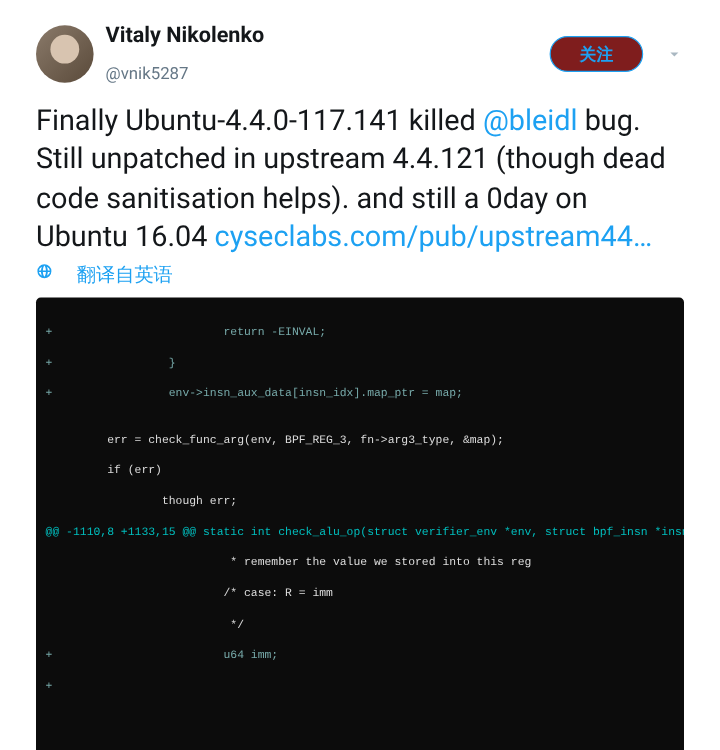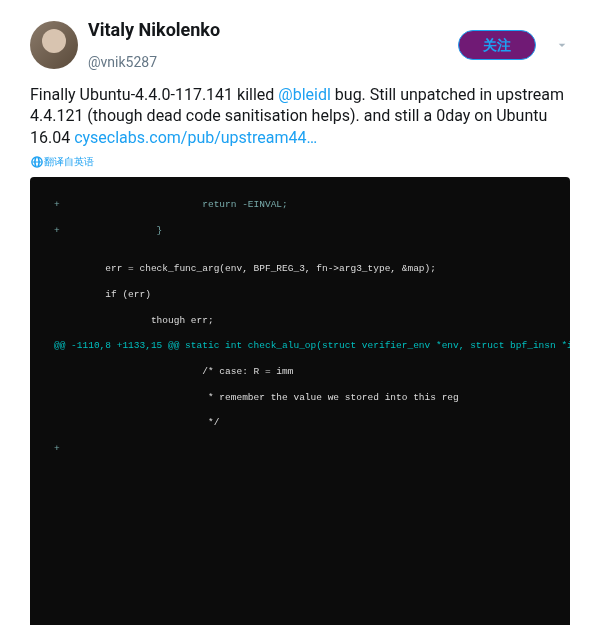--- a/index.html
+++ b/index.html
@@ -3,28 +3,28 @@
 <meta charset="utf-8">
 <style>
   html,body{margin:0;padding:0;background:#fff;font-family:-apple-system,BlinkMacSystemFont,"Segoe UI",Roboto,Helvetica,Arial,sans-serif;color:#14171a;width:600px}
   .tweet{padding:20px 30px 10px 30px}
   .header{display:flex;align-items:center;position:relative}
   .avatar{width:48px;height:48px;border-radius:50%;background:linear-gradient(135deg,#8a7a6a,#5a4a3a);margin-right:10px;flex:0 0 48px;overflow:hidden;position:relative}
   .avatar::after{content:"";position:absolute;left:12px;top:8px;width:24px;height:24px;border-radius:50%;background:#d8c4b0}
   .names{flex:1}
   .display-name{font-weight:700;font-size:18px;color:#14171a;line-height:1.1}
   .handle{font-size:14px;color:#657786;margin-top:14px}
-  .follow-btn{border:1px solid #1da1f2;color:#1da1f2;background:#701a75;border-radius:999px;padding:5px 24px;font-size:14px;font-weight:700;cursor:pointer;height:30px;line-height:18px}
+  .follow-btn{border:1px solid #1da1f2;color:#1da1f2;background:#7f1d1d;border-radius:999px;padding:5px 24px;font-size:14px;font-weight:700;cursor:pointer;height:30px;line-height:18px}
   .dropdown-icn{margin-left:18px;color:#aab8c2;width:16px;height:16px}
-  .content-text{font-size:16px;line-height:1.35;margin:14px 0 2px 0;font-weight:400;word-break:break-word}
+  .content-text{font-size:24px;line-height:1.35;margin:14px 0 2px 0;font-weight:400;word-break:break-word}
   .content-text a{color:#1da1f2;text-decoration:none}
-  .translate-row{display:flex;align-items:center;gap:0;color:#1da1f2;font-size:10px;margin:6px 0 8px 0;cursor:pointer}
+  .translate-row{display:flex;gap:20px;color:#1da1f2;font-size:16px;margin:6px 0 8px 0;cursor:pointer}
   .translate-row svg{width:14px;height:14px;fill:#1da1f2}
   .card-img{width:100%;background:#0c0c0c;border-radius:4px;overflow:hidden;font-family:"Courier New",monospace;font-size:9.5px;color:#ddd;padding:10px 0 14px 0;line-height:1.35;white-space:pre}
-  .card-img .ln{padding-left:24px}
+  .card-img .ln{padding-left:8px}
   .g{color:#7aa}.c{color:#00bfbf}
 </style>
 </head>
 <body>
 
 <div class="tweet">
 
   <div class="header">
     <div class="avatar"></div>
     <div class="names">
@@ -44,28 +44,30 @@
   <div class="translate-row">
     <svg viewBox="0 0 24 24">
         <path d="M12 2a10 10 0 100 20 10 10 0 000-20zm7.9 9h-3a16 16 0 00-1.3-5.5A8 8 0 0119.9 11zM12 4c.9 1.2 2 3.6 2.2 7H9.8C10 7.6 11.1 5.2 12 4zM8.4 5.5A16 16 0 007.1 11h-3a8 8 0 014.3-5.5zM4.1 13h3a16 16 0 001.3 5.5A8 8 0 014.1 13zM12 20c-.9-1.2-2-3.6-2.2-7h4.4c-.2 3.4-1.3 5.8-2.2 7zm3.6-1.5A16 16 0 0016.9 13h3a8 8 0 01-4.3 5.5z"></path>
       </svg>
     <span>翻译自英语</span>
   </div>
 
   <div class="card-img">
 <div class="ln g">+                         return -EINVAL;</div>
 <div class="ln g">+                 }</div>
+<div class="ln g">+                 env-&gt;insn_aux_data[insn_idx].map_ptr = map;</div>
 <div class="ln"></div>
 <div class="ln">         err = check_func_arg(env, BPF_REG_3, fn-&gt;arg3_type, &amp;map);</div>
 <div class="ln">         if (err)</div>
 <div class="ln">                 though err;</div>
 <div class="ln c">@@ -1110,8 +1133,15 @@ static int check_alu_op(struct verifier_env *env, struct bpf_insn *insn)</div>
+<div class="ln">                           * remember the value we stored into this reg</div>
 <div class="ln">                          /* case: R = imm</div>
-<div class="ln">                           * remember the value we stored into this reg</div>
 <div class="ln">                           */</div>
+<div class="ln g">+                         u64 imm;</div>
 <div class="ln g">+</div>
 
 
 
 
 
 
 
 <div class="ln"></div>
 

